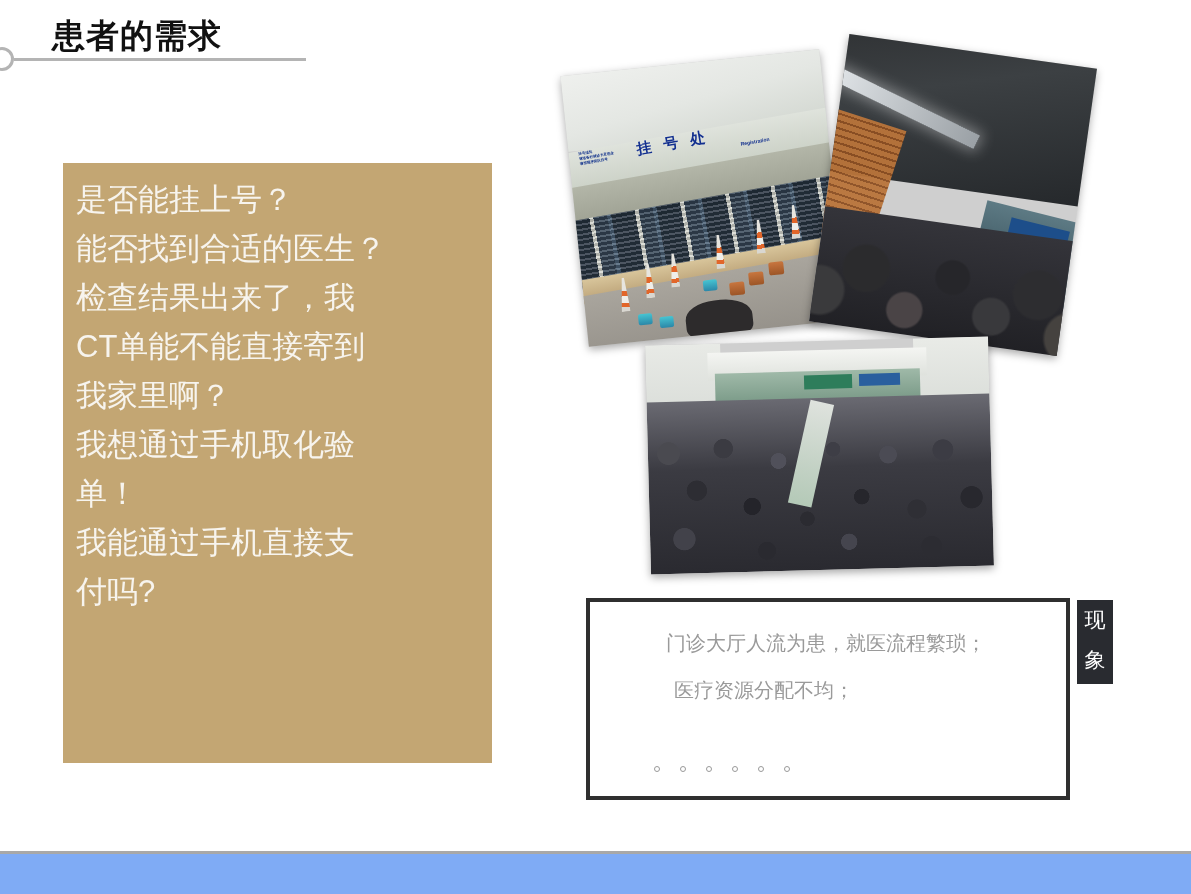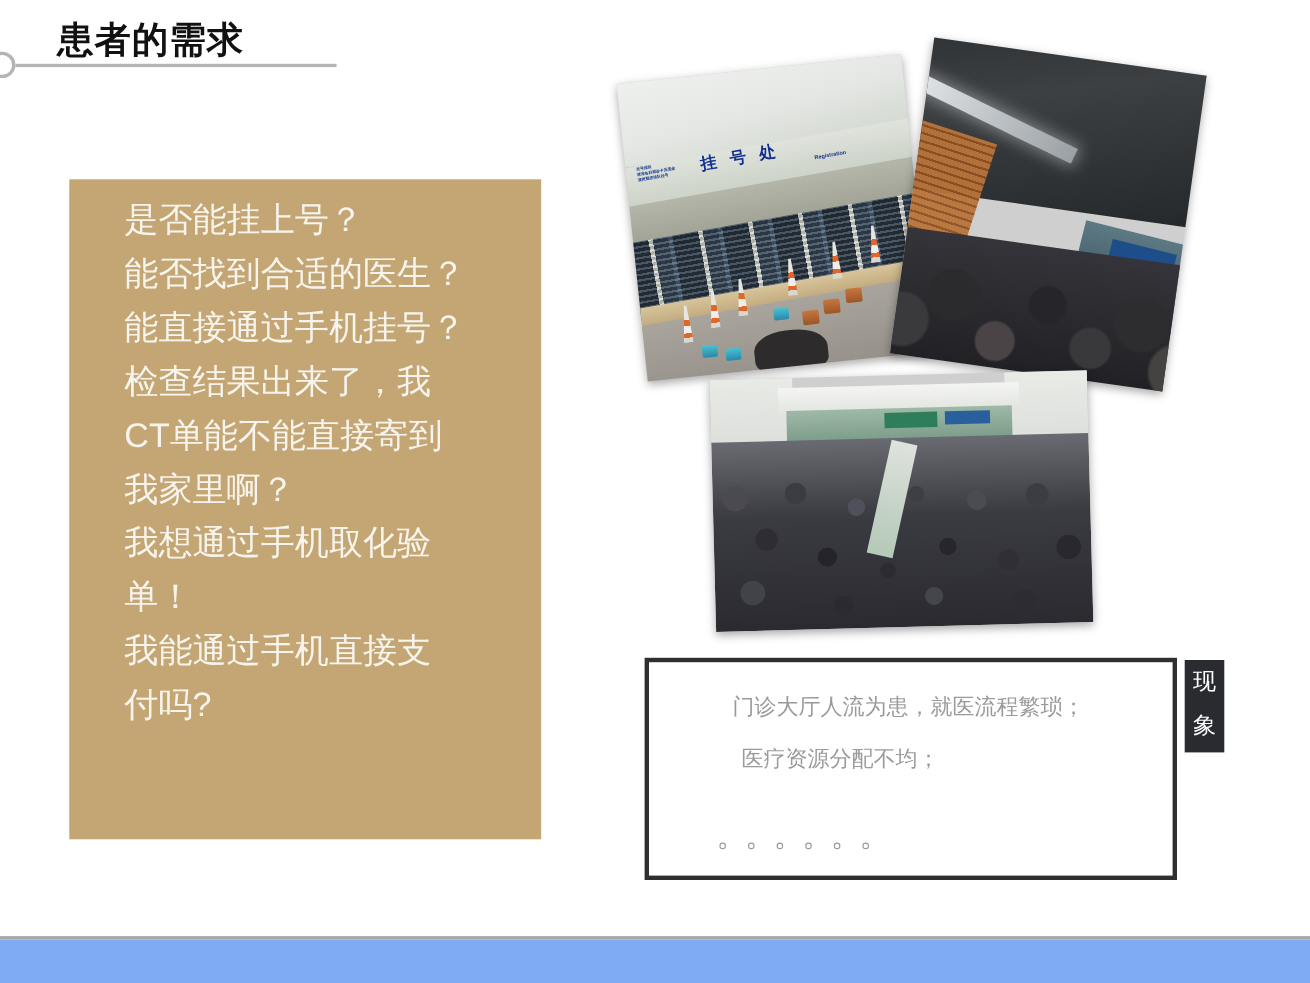--- a/index.html
+++ b/index.html
@@ -64,21 +64,20 @@
     left: 13px;
     top: 12px;
     right: 6px;
     color: #f7f4ee;
     font-size: 31px;
     line-height: 49px;
     font-weight: 300;
   }
   .quote-text div {
     white-space: nowrap;
-    margin-left: 37px;
   }
 
   
   .photo {
     position: absolute;
     overflow: hidden;
     background: #cfcfcf;
     box-shadow: 0 3px 9px rgba(0,0,0,0.35);
   }
   .photo .inner { position: absolute; inset: 0; }
@@ -352,21 +351,20 @@
 <div id="slide">
 
   <div class="title-bullet"></div>
   <div class="title-rule"></div>
   <div class="slide-title">患者的需求</div>
 
   <div class="quote-panel">
     <div class="quote-text">
       <div>是否能挂上号？</div>
       <div>能否找到合适的医生？</div>
-      <div>能直接通过手机挂号？</div>
       <div>检查结果出来了，我</div>
       <div>CT单能不能直接寄到</div>
       <div>我家里啊？</div>
       <div>我想通过手机取化验</div>
       <div>单！</div>
       <div>我能通过手机直接支</div>
       <div>付吗?</div>
     </div>
   </div>
 

